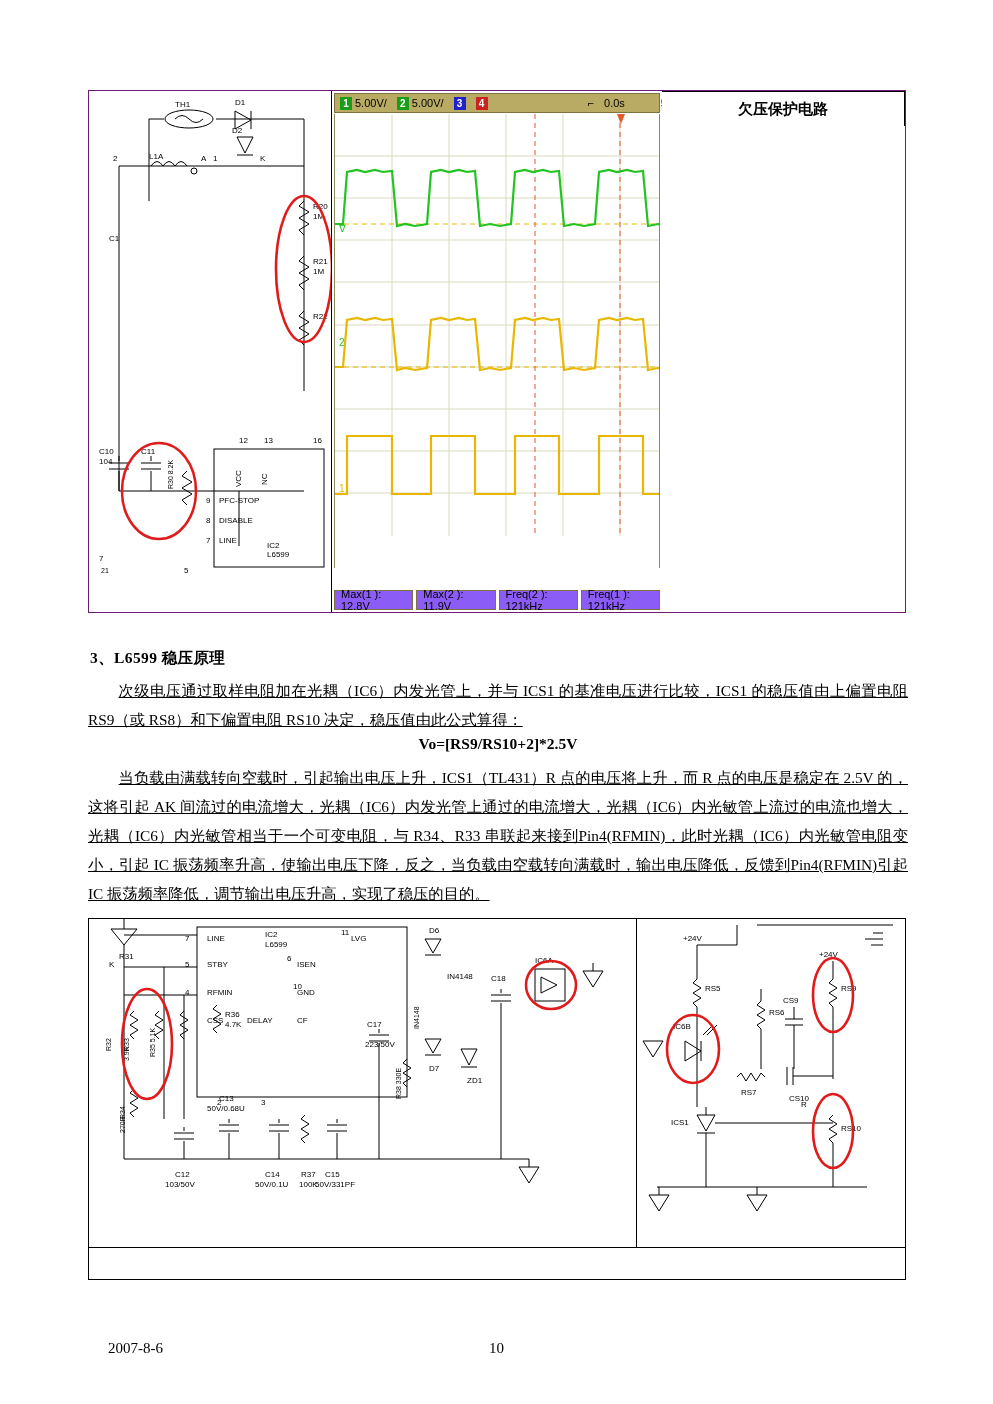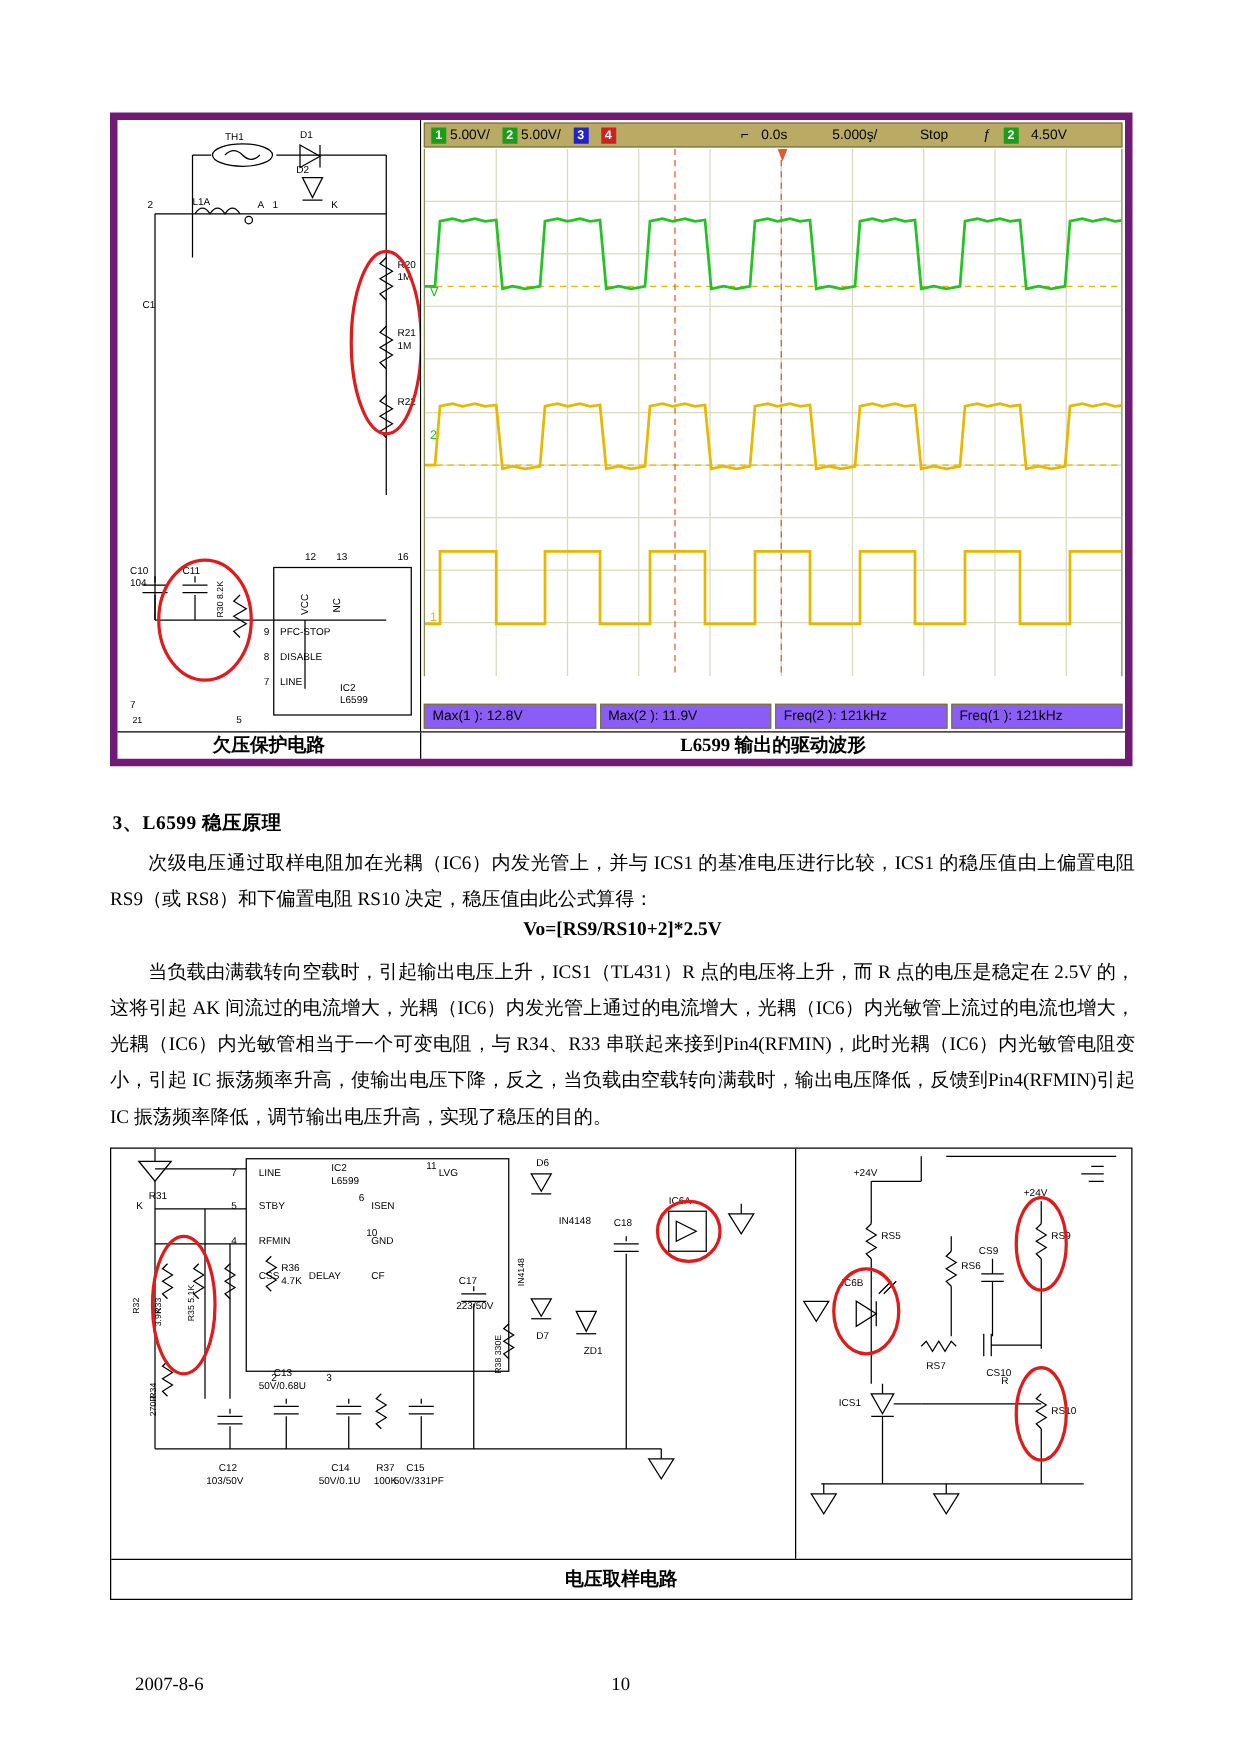--- a/index.html
+++ b/index.html
@@ -35,24 +35,24 @@
   .header .left { letter-spacing: 0.5px; }
   .header .right { letter-spacing: 0.3px; }
 
   
   .fig-top {
     position: absolute;
     left: 88px;
     top: 90px;
     width: 818px;
     height: 523px;
-    border: 6px solid #701a75;
-    box-sizing: border-box;
-    display: flex;
-    flex-direction: column;
+    border: 1px solid #701a75;
+    box-sizing: border-box;
+    display: flex;
+    flex-direction: row;
   }
   .fig-top-row {
     display: flex;
     flex: 1;
   }
   .fig-top-left {
     width: 243px;
     border-right: 1px solid #000;
     position: relative;
     box-sizing: border-box;
@@ -175,21 +175,21 @@
   .formula {
     position: absolute;
     left: 88px;
     width: 820px;
     top: 735px;
     text-align: center;
     font-weight: bold;
     font-size: 15.5px;
   }
   .p2 { top: 763px; }
-  .indent { text-indent: 2em; }
+  .indent { text-indent: 2em; text-decoration: underline; }
 
   
   .fig-bot {
     position: absolute;
     left: 88px;
     top: 918px;
     width: 818px;
     height: 362px;
     border: 1px solid #000;
     box-sizing: border-box;
@@ -422,21 +422,20 @@
             <div class="meas">Max(2 ): 11.9V</div>
             <div class="meas">Freq(2 ): 121kHz</div>
             <div class="meas">Freq(1 ): 121kHz</div>
           </div>
         </div>
       </div>
     </div>
 
     <div class="fig-caption-row">
       <div class="cap-cell cap-left">欠压保护电路</div>
-      <div class="cap-cell cap-right">L6599 输出的驱动波形</div>
     </div>
   </div>
 
   <div class="sect-title">3、L6599 稳压原理</div>
 
   <div class="para p1 indent">次级电压通过取样电阻加在光耦（IC6）内发光管上，并与 ICS1 的基准电压进行比较，ICS1 的稳压值由上偏置电阻 RS9（或 RS8）和下偏置电阻 RS10 决定，稳压值由此公式算得：</div>
 
   <div class="formula">Vo=[RS9/RS10+2]*2.5V</div>
 
   <div class="para p2 indent">当负载由满载转向空载时，引起输出电压上升，ICS1（TL431）R 点的电压将上升，而 R 点的电压是稳定在 2.5V 的，这将引起 AK 间流过的电流增大，光耦（IC6）内发光管上通过的电流增大，光耦（IC6）内光敏管上流过的电流也增大，光耦（IC6）内光敏管相当于一个可变电阻，与 R34、R33 串联起来接到Pin4(RFMIN)，此时光耦（IC6）内光敏管电阻变小，引起 IC 振荡频率升高，使输出电压下降，反之，当负载由空载转向满载时，输出电压降低，反馈到Pin4(RFMIN)引起 IC 振荡频率降低，调节输出电压升高，实现了稳压的目的。</div>
@@ -662,20 +661,19 @@
           </g>
 
           <ellipse class="ellipse-mark" cx="56" cy="130" rx="26" ry="34"></ellipse>
           <ellipse class="ellipse-mark" cx="196" cy="76" rx="20" ry="37"></ellipse>
           <ellipse class="ellipse-mark" cx="196" cy="212" rx="20" ry="37"></ellipse>
         </svg>
       </div>
     </div>
 
     <div class="fig-caption-row">
-      <div class="cap-cell cap-right">电压取样电路</div>
     </div>
   </div>
 
   <div class="footer-date">2007-8-6</div>
   <div class="footer-page">10</div>
 
 </div>
 
 </body></html>

